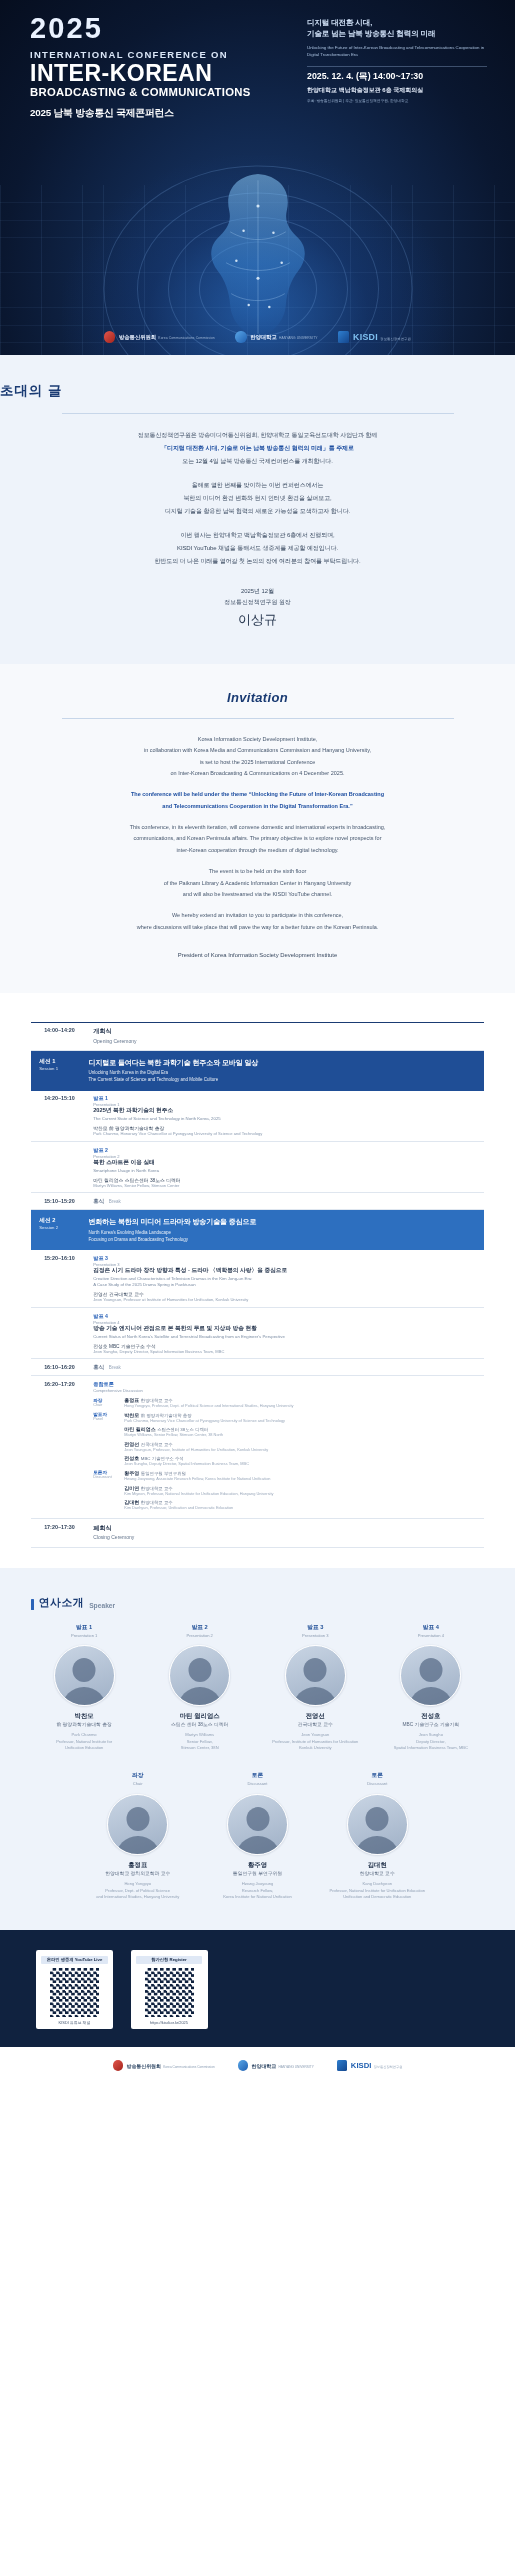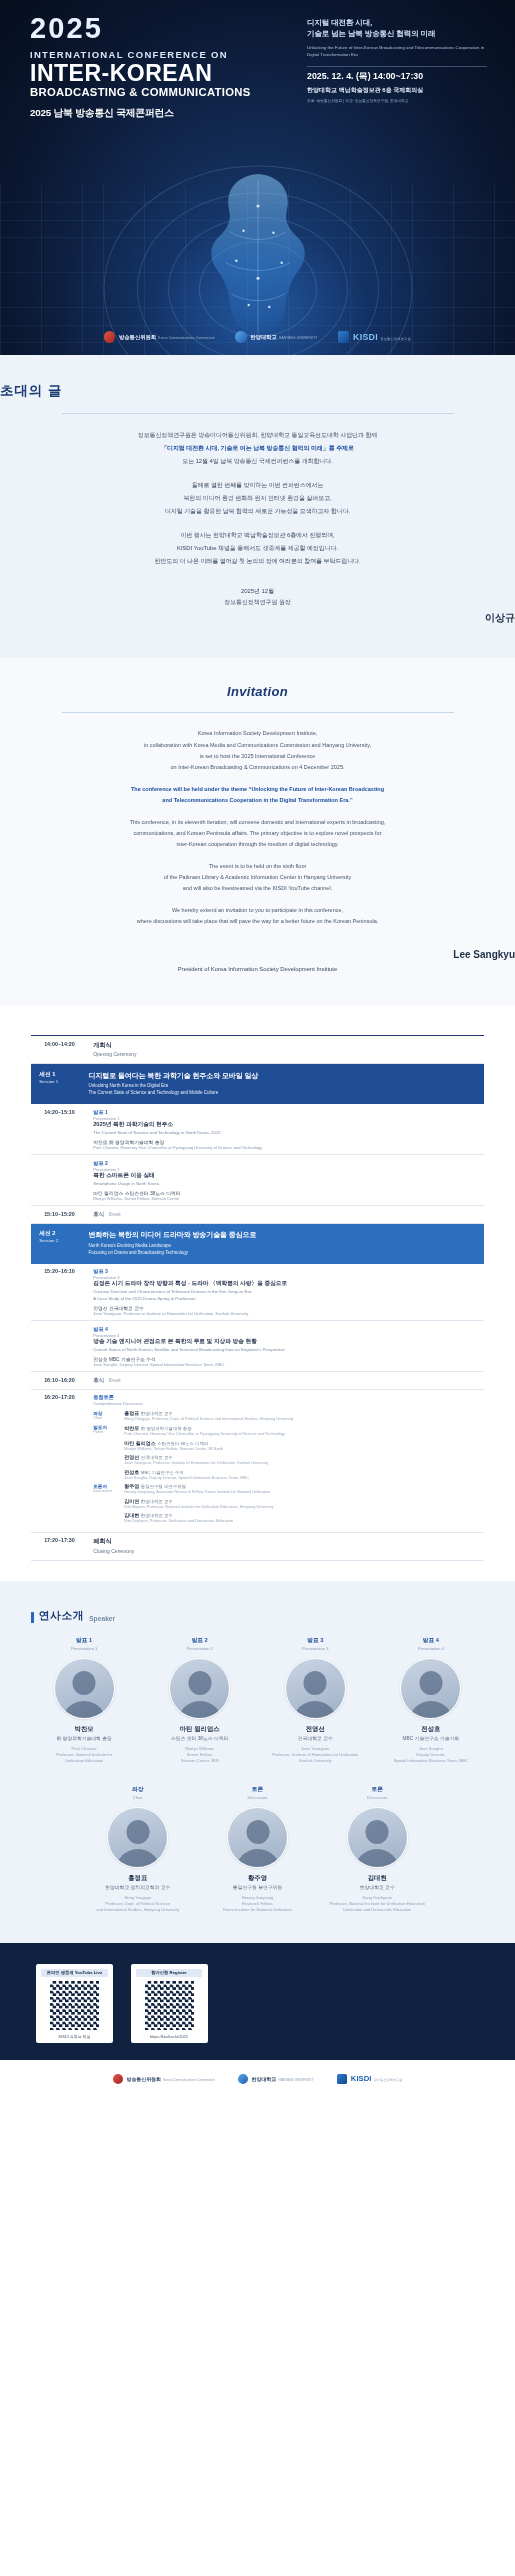--- a/index.html
+++ b/index.html
@@ -119,21 +119,21 @@
   }
   .greet p {
     text-align: center; font-size: 6px; line-height: 2.15; color: #3a4a60;
     letter-spacing: -0.1px;
   }
   .greet p.gap { margin-top: 11.3px; }
   .greet .em { color: #1d4ea0; font-weight: 700; }
   .sign {
     margin-top: 17.5px; text-align: center; font-size: 5.9px; color: #3a4a60; line-height: 1.9;
   }
-  .sign .nm { font-size: 10px; font-weight: 700; color: #1f2f48; text-align: right; }
+  .sign .nm { font-size: 13px; font-weight: 400; color: #1f2f48; }
 
   
   .invite {
     width: 515px; background: #f7f9fc; padding: 26px 0 31px;
   }
   .sec-title-e {
     text-align: center; font-size: 13px; font-weight: 700; color: #1a3b73;
     font-style: italic; letter-spacing: 0.3px;
   }
   .invite p {
@@ -379,21 +379,20 @@
   <p>inter-Korean cooperation through the medium of digital technology.</p>
 
   <p class="gap">The event is to be held on the sixth floor</p>
   <p>of the Paiknam Library &amp; Academic Information Center in Hanyang University</p>
   <p>and will also be livestreamed via the KISDI YouTube channel.</p>
 
   <p class="gap">We hereby extend an invitation to you to participate in this conference,</p>
   <p>where discussions will take place that will pave the way for a better future on the Korean Peninsula.</p>
 
   <div class="sign">
-    <div class="nm">Lee Sangkyu</div>
     <div>President of Korea Information Society Development Institute</div>
   </div>
 </section>
 
 <section class="program">
   <div class="sec-rule"></div>
 
   <table class="prog">
     <tbody>
       <tr>

